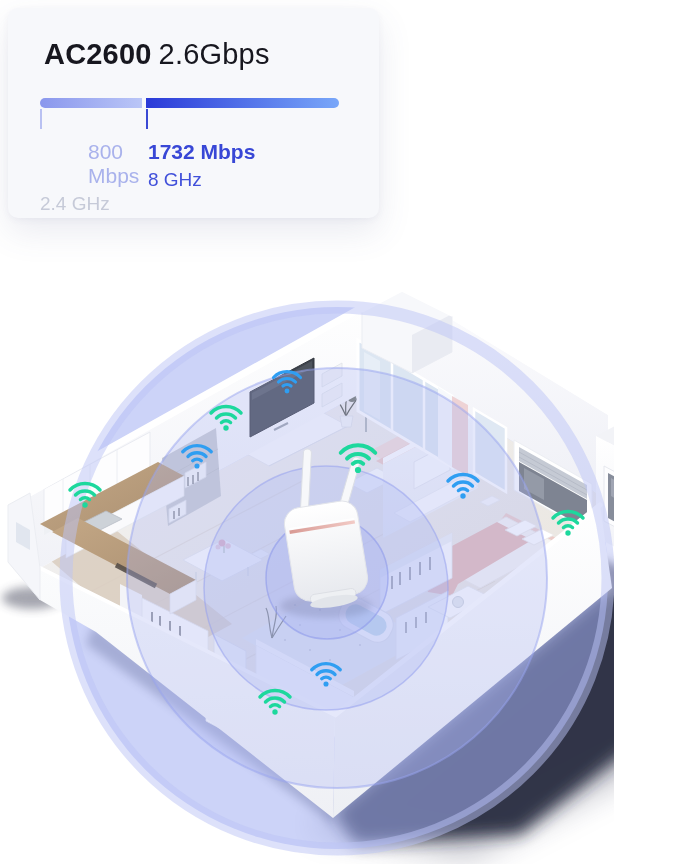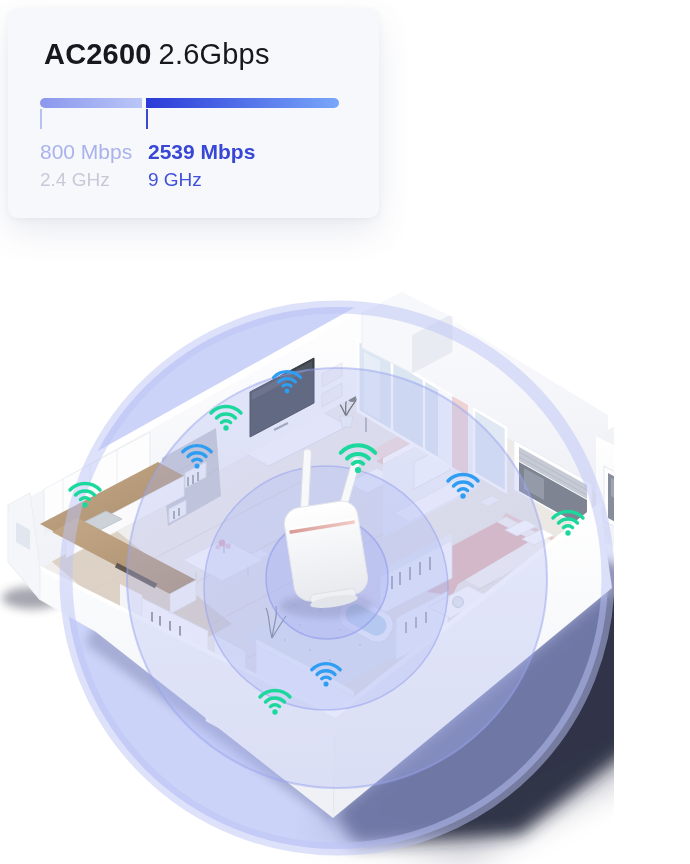--- a/index.html
+++ b/index.html
@@ -21,21 +21,21 @@
     background:linear-gradient(90deg,var(--accent-light,#8a97ed),var(--bar-light-end,#bac6f7));}
   .seg-5{width:193px;border-radius:0 6px 6px 0;
     background:linear-gradient(90deg,var(--accent,#2a3ad8),var(--bar-end,#79a7f9));}
   .tick{position:absolute;top:101px;width:2px;height:20px;}
   .tick-24{left:32px;background:#b9c1f2;}
   .tick-5{left:138px;background:#3a49d4;}
   .bands{position:absolute;left:32px;top:132px;display:flex;}
   .band-24{width:108px;}
   .band .speed{font-size:21px;}
   .band .freq{font-size:19px;margin-top:5px;}
-  .band-24 .speed{color:var(--speed24-text,#a9b2ec);}
+  .band-24 .speed{color:var(--speed24-text,#a9b2ec);margin-left:48px;}
   .band-24 .freq{color:var(--freq24-text,#c6cad8);}
   .band-5 .speed{color:var(--speed5-text,#3847d6);font-weight:700;}
   .band-5 .freq{color:var(--freq5-text,#4150da);}
 </style>
 </head>
 <body>
 
 <div class="stage">
 
 <svg class="scene" width="690" height="864" viewBox="0 0 690 864">
@@ -362,19 +362,19 @@
     <div class="seg seg-5"></div>
   </div>
   <div class="tick tick-24"></div>
   <div class="tick tick-5"></div>
   <div class="bands">
     <div class="band band-24">
       <div class="speed">800 Mbps</div>
       <div class="freq">2.4 GHz</div>
     </div>
     <div class="band band-5">
-      <div class="speed">2539 Mbps</div>
-      <div class="freq">9 GHz</div>
+      <div class="speed">1732 Mbps</div>
+      <div class="freq">8 GHz</div>
     </div>
   </div>
 </div>
 
 </div>
 
 </body></html>

